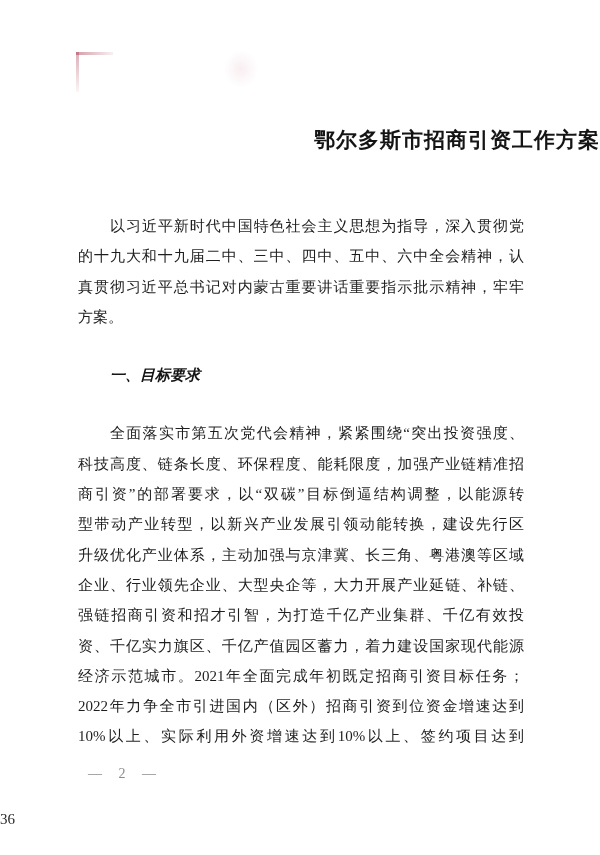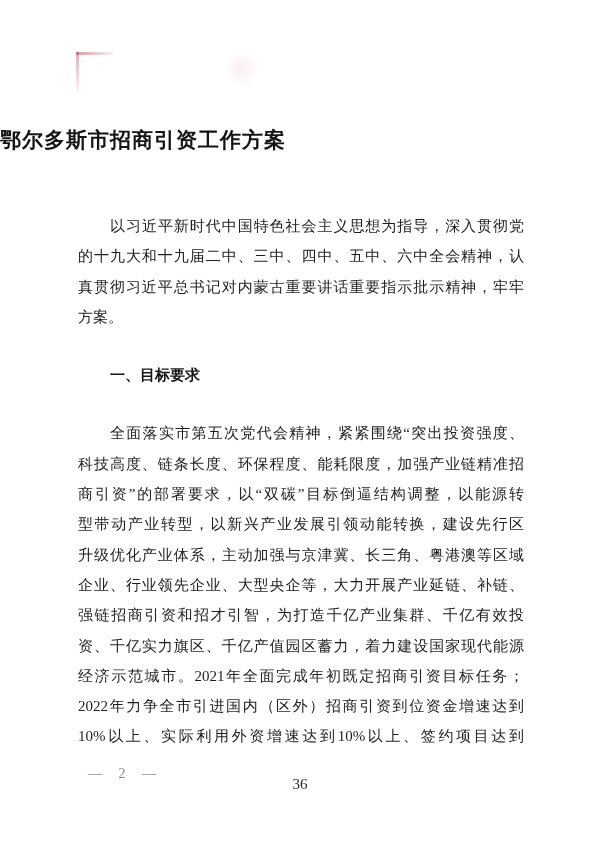--- a/index.html
+++ b/index.html
@@ -20,45 +20,45 @@
   .stamp-v {
     position: absolute; left: 76px; top: 52px; width: 3px; height: 40px;
     background: linear-gradient(to bottom, rgba(168,62,84,0.42), rgba(168,62,84,0.05));
   }
   .stamp-residue {
     position: absolute; left: 224px; top: 50px; width: 34px; height: 38px;
     background: radial-gradient(ellipse at center, rgba(190,90,110,0.10), rgba(190,90,110,0) 70%);
   }
   .title {
     position: absolute; top: 126px; left: 0; width: 100%; margin: 0;
-    text-align: left;
+    text-align: right;
     font-size: 21px; font-weight: bold; letter-spacing: 1px;
     color: #141414;
   }
   .content {
     position: absolute; top: 183px; left: 78px; width: 446px;
   }
   .line {
     height: 30.3px; line-height: 30.3px;
     font-size: 15px;
     text-align: justify;
     text-align-last: justify;
     overflow: hidden;
   }
   .line.indent { text-indent: 32px; margin-top: 28px; }
   .line.end { text-align-last: left; }
-  .line.heading { font-weight: bold; text-align-last: left; color: #141414; }
+  .line.heading { font-weight: bold; text-align-last: left; color: #141414; font-style: italic; }
   .footer {
     position: absolute; left: 88px; top: 766px;
     font-size: 14px; color: #8a8a8a;
     letter-spacing: 3px; word-spacing: 7px;
   }
   .pagenum {
-    position: absolute; left: 0; top: 776px; width: 100%;
-    text-align: center; font-size: 15px; color: #2a2a2a;
+    position: absolute; left: 0; top: 811px; width: 100%;
+    font-size: 15px; color: #2a2a2a;
   }
 </style>
 </head>
 <body>
 
 <div class="page">
 
   <div class="stamp-h"></div>
   <div class="stamp-v"></div>
   <div class="stamp-residue"></div>

